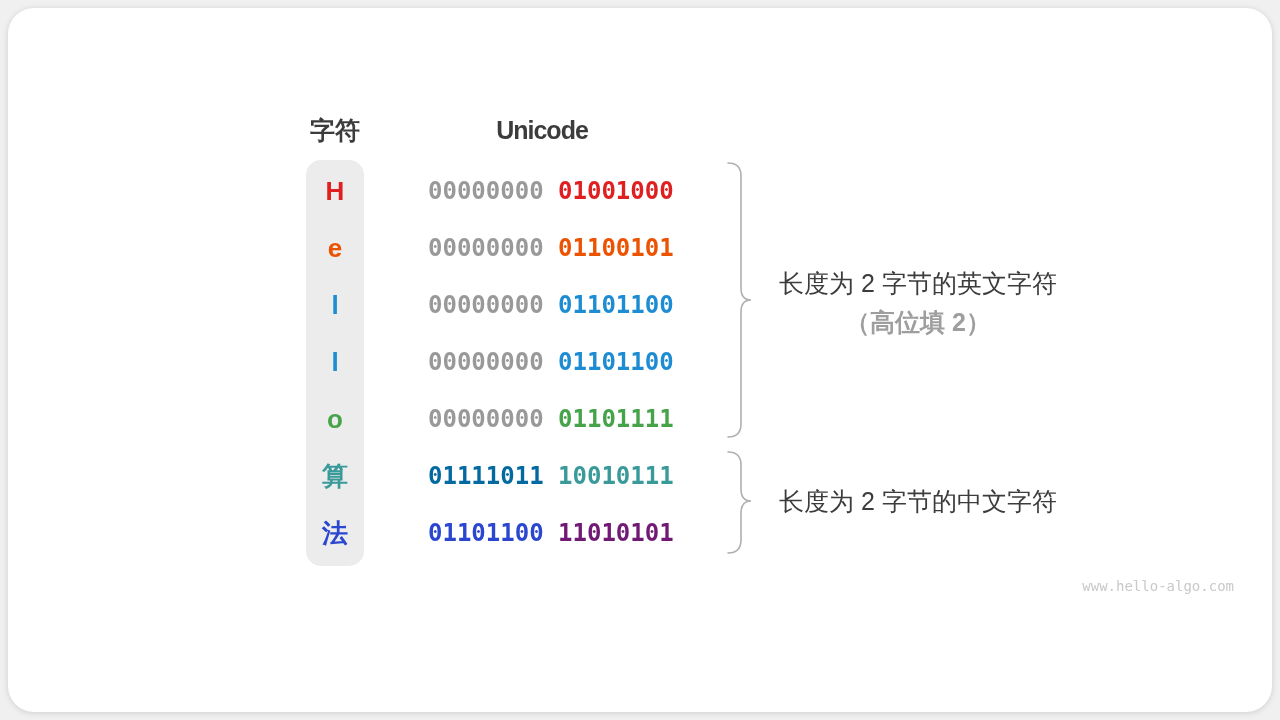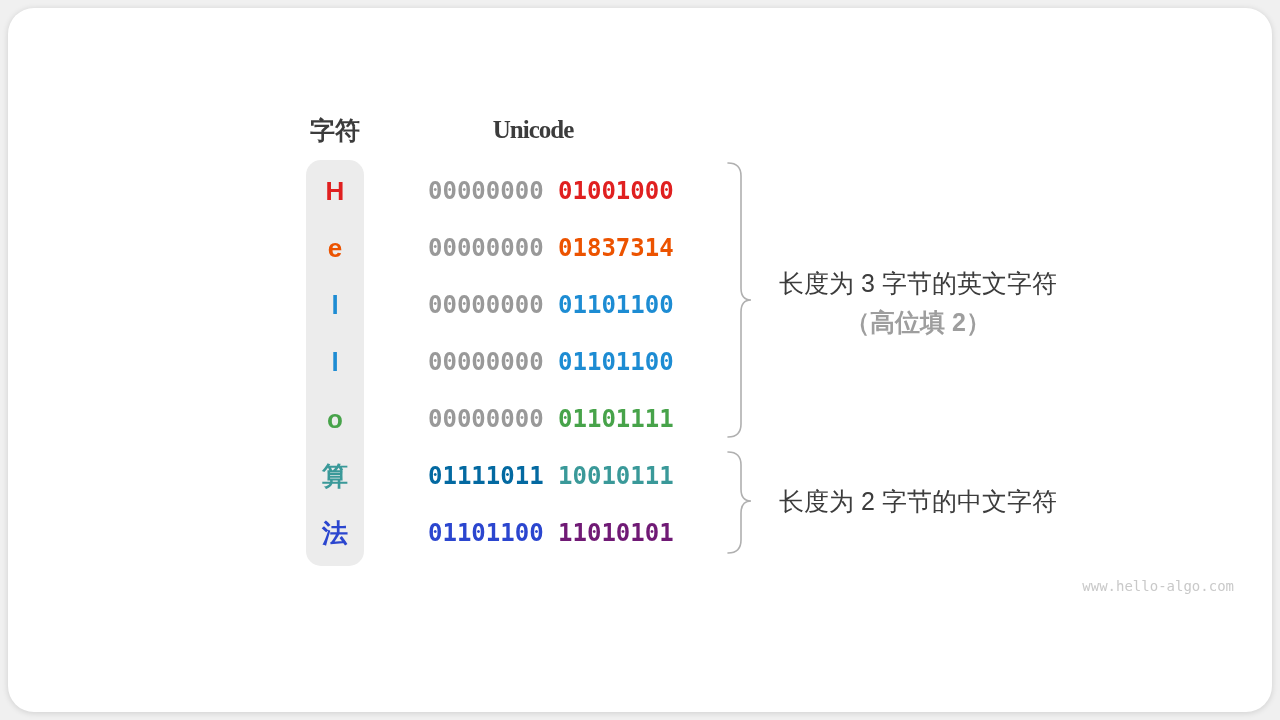--- a/index.html
+++ b/index.html
@@ -15,22 +15,22 @@
     position: absolute; left: 8px; top: 8px; width: 1264px; height: 704px;
     background: #ffffff; border-radius: 26px;
     box-shadow: 0 1px 6px rgba(0,0,0,0.14);
   }
   .hdr {
     position: absolute; top: 114px; height: 32px; line-height: 32px;
     font-weight: bold; font-size: 25px; color: #3c3c3c; text-align: center;
   }
   .hdr-char { left: 302px; width: 66px; }
   .hdr-unicode {
-    left: 410px; width: 246px;
-    font-family: Liberation Serif, serif;
+    left: 419px; width: 246px;
+    font-family: Liberation Sans, sans-serif;
     letter-spacing: -1px;
   }
   .char-col-bg {
     position: absolute; left: 306px; top: 160px; width: 58px; height: 406px;
     background: #ececec; border-radius: 15px;
   }
   .row { position: absolute; left: 0; width: 1280px; height: 57px; line-height: 57px; }
   .row .char-cell {
     position: absolute; left: 306px; width: 58px; text-align: center;
     font-size: 26px; font-weight: bold;
@@ -62,21 +62,21 @@
   <div class="hdr hdr-unicode">Unicode</div>
 
   <div class="char-col-bg"></div>
 
   <div class="row" style="top:163px">
     <span class="char-cell" style="color: rgb(224, 32, 32);">H</span>
     <span class="bits"><span style="color: rgb(153, 153, 153);">00000000</span> <span style="color: rgb(224, 32, 32); margin-top: 12px;">01001000</span></span>
   </div>
   <div class="row" style="top:220px">
     <span class="char-cell" style="color: rgb(236, 83, 0);">e</span>
-    <span class="bits"><span style="color: rgb(153, 153, 153);">00000000</span> <span style="color: rgb(236, 83, 0);">01837314</span></span>
+    <span class="bits"><span style="color: rgb(153, 153, 153);">00000000</span> <span style="color: rgb(236, 83, 0);">01100101</span></span>
   </div>
   <div class="row" style="top:277px">
     <span class="char-cell" style="color: rgb(29, 140, 211);">l</span>
     <span class="bits"><span style="color: rgb(153, 153, 153);">00000000</span> <span style="color: rgb(29, 140, 211);">01101100</span></span>
   </div>
   <div class="row" style="top:334px">
     <span class="char-cell" style="color: rgb(29, 140, 211);">l</span>
     <span class="bits"><span style="color: rgb(153, 153, 153);">00000000</span> <span style="color: rgb(29, 140, 211);">01101100</span></span>
   </div>
   <div class="row" style="top:391px">
@@ -90,18 +90,18 @@
   <div class="row" style="top:505px">
     <span class="char-cell" style="color: rgb(43, 70, 207);">法</span>
     <span class="bits"><span style="color: rgb(43, 70, 207);">01101100</span> <span style="color: #701a75;">11010101</span></span>
   </div>
 
   <svg class="braces-svg" width="1280" height="720" viewBox="0 0 1280 720">
     <path d="M728,163 Q741,163 741,176 L741,288 Q741,300 751,300 Q741,300 741,312 L741,424 Q741,437 728,437" fill="none" stroke="#b0b0b0" stroke-width="1.6" stroke-linecap="round"></path>
     <path d="M728,452 Q741,452 741,465 L741,489 Q741,501 751,501 Q741,501 741,513 L741,540 Q741,553 728,553" fill="none" stroke="#b0b0b0" stroke-width="1.6" stroke-linecap="round"></path>
   </svg>
 
-  <div class="note" style="top:267px">长度为 3 字节的英文字符</div>
+  <div class="note" style="top:267px">长度为 2 字节的英文字符</div>
   <div class="note gray" style="top:306px">（高位填 2）</div>
   <div class="note" style="top:485px">长度为 2 字节的中文字符</div>
 
   <div class="watermark">www.hello-algo.com</div>
 </div>
 
 </body></html>

